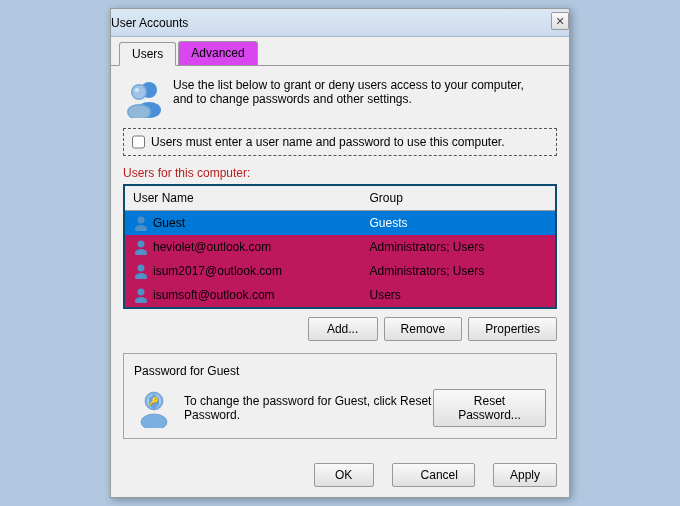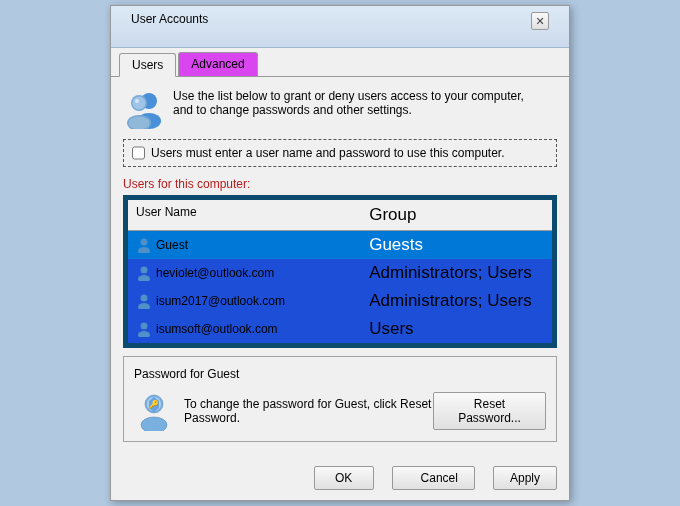--- a/index.html
+++ b/index.html
@@ -16,25 +16,25 @@
     .dialog {
       background: #f0f0f0;
       border: 1px solid #999;
       box-shadow: 2px 2px 8px rgba(0,0,0,0.3);
       width: 460px;
       min-height: 480px;
     }
     .title-bar {
       background: linear-gradient(to bottom, #dce9f5, #ccdaed);
       border-bottom: 1px solid #a0b8cc;
-      padding: 6px 20px;
-      display: flex;
-      align-items: flex-start;
+      padding: 6px 0;
+      display: flex;
+      align-items: flex-end;
       justify-content: space-between;
-      height: 42px;
+      height: 28px;
     }
     .title-bar-text {
       font-size: 12px;
       color: #000;
     }
     .close-btn {
       width: 18px;
       height: 18px;
       background: linear-gradient(to bottom, #f9f9f9, #e0e0e0);
       border: 1px solid #999;
@@ -91,42 +91,42 @@
     }
     .checkbox-section input[type="checkbox"] {
       margin-right: 6px;
     }
     .users-label {
       font-size: 12px;
       margin-bottom: 4px;
       color: #b91c1c;
     }
     .users-table {
-      border: 5px solid #0c4a6e;
-      background: #1d4ed8;
+      border: 2px solid #0c4a6e;
+      background: #be185d;
       width: 100%;
       margin-bottom: 8px;
     }
     .table-header {
       display: flex;
       background: #f0f0f0;
       border-bottom: 1px solid #999;
       padding: 3px 0;
     }
     .col-username {
       width: 55%;
       padding: 2px 8px;
       font-weight: normal;
       font-size: 12px;
       color: #000;
     }
     .col-group {
       width: 45%;
       padding: 2px 8px;
-      font-size: 17px;
+      font-size: 12px;
       color: #000;
     }
     .table-row {
       display: flex;
       align-items: center;
       padding: 2px 0;
     }
     .table-row.selected {
       background: #0078d7;
       color: #fff;
@@ -293,20 +293,25 @@
           <svg class="row-icon" viewBox="0 0 16 16" xmlns="http://www.w3.org/2000/svg">
             <circle cx="8" cy="5" r="3.5" fill="#5090c8"></circle>
             <ellipse cx="8" cy="14" rx="6" ry="4" fill="#5090c8"></ellipse>
           </svg>
           <span>isumsoft@outlook.com</span>
         </div>
         <div class="col-group">Users</div>
       </div>
     </div>
 
+    <div class="action-buttons">
+      <button class="btn">Add...</button>
+      <button class="btn">Remove</button>
+      <button class="btn">Properties</button>
+    </div>
 
     <div class="password-section">
       <div class="password-section-title">Password for Guest</div>
       <div class="password-inner">
 
         <svg class="password-icon" viewBox="0 0 40 40" xmlns="http://www.w3.org/2000/svg">
           <circle cx="20" cy="13" r="9" fill="#7ab0e0" stroke="#4a80b0" stroke-width="0.5"></circle>
           <circle cx="20" cy="13" r="7" fill="#b0d0f0"></circle>
           <ellipse cx="20" cy="34" rx="13" ry="8" fill="#7ab0e0" stroke="#4a80b0" stroke-width="0.5"></ellipse>
 

